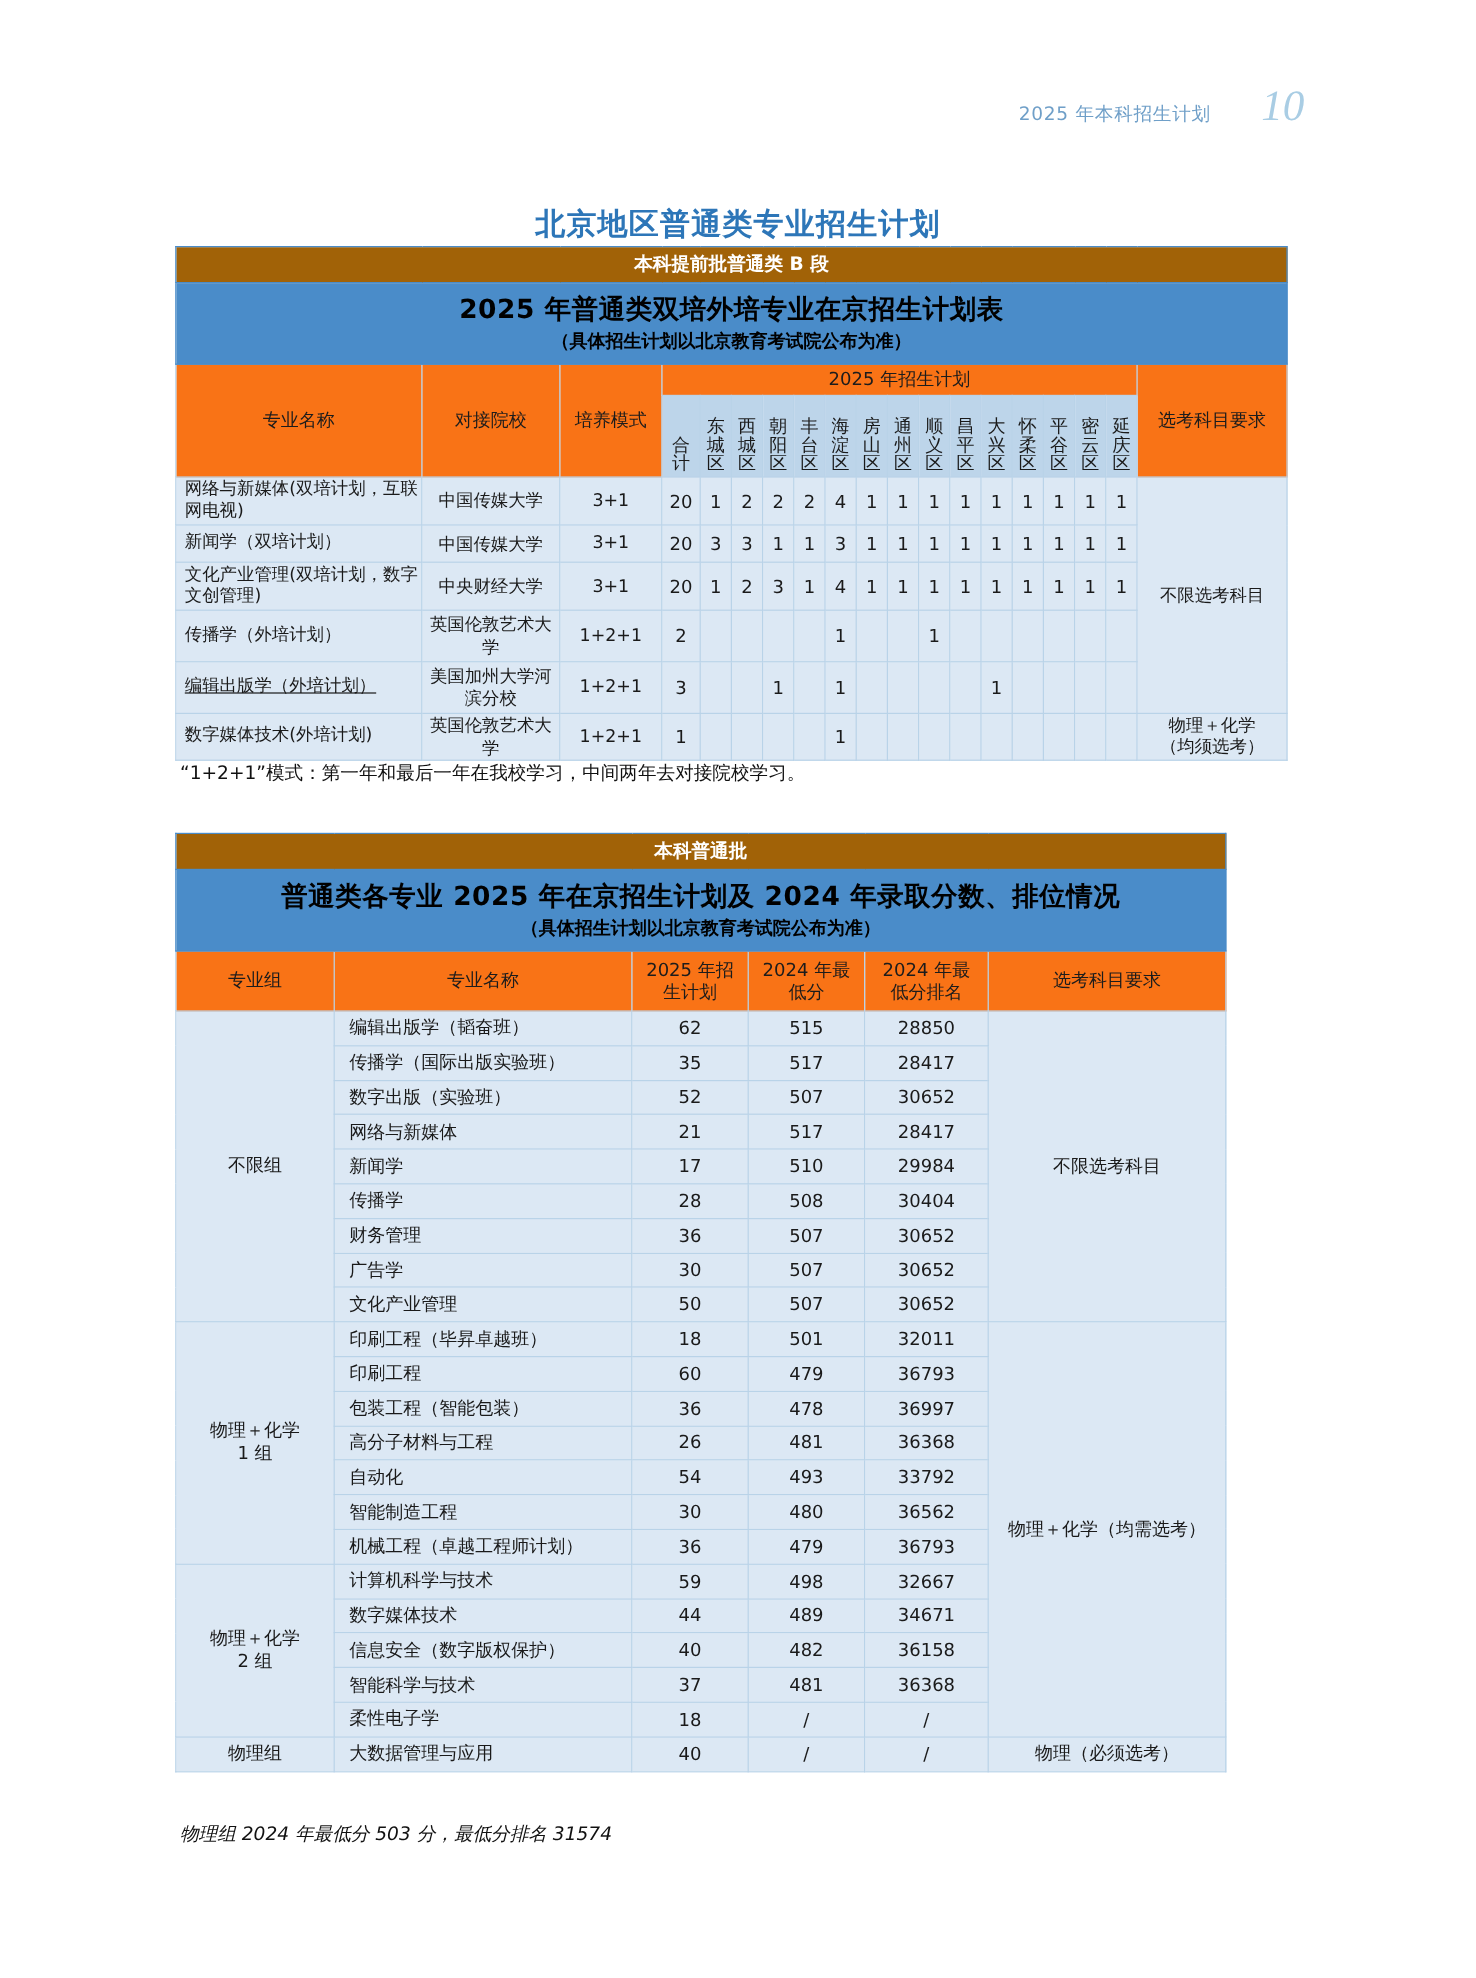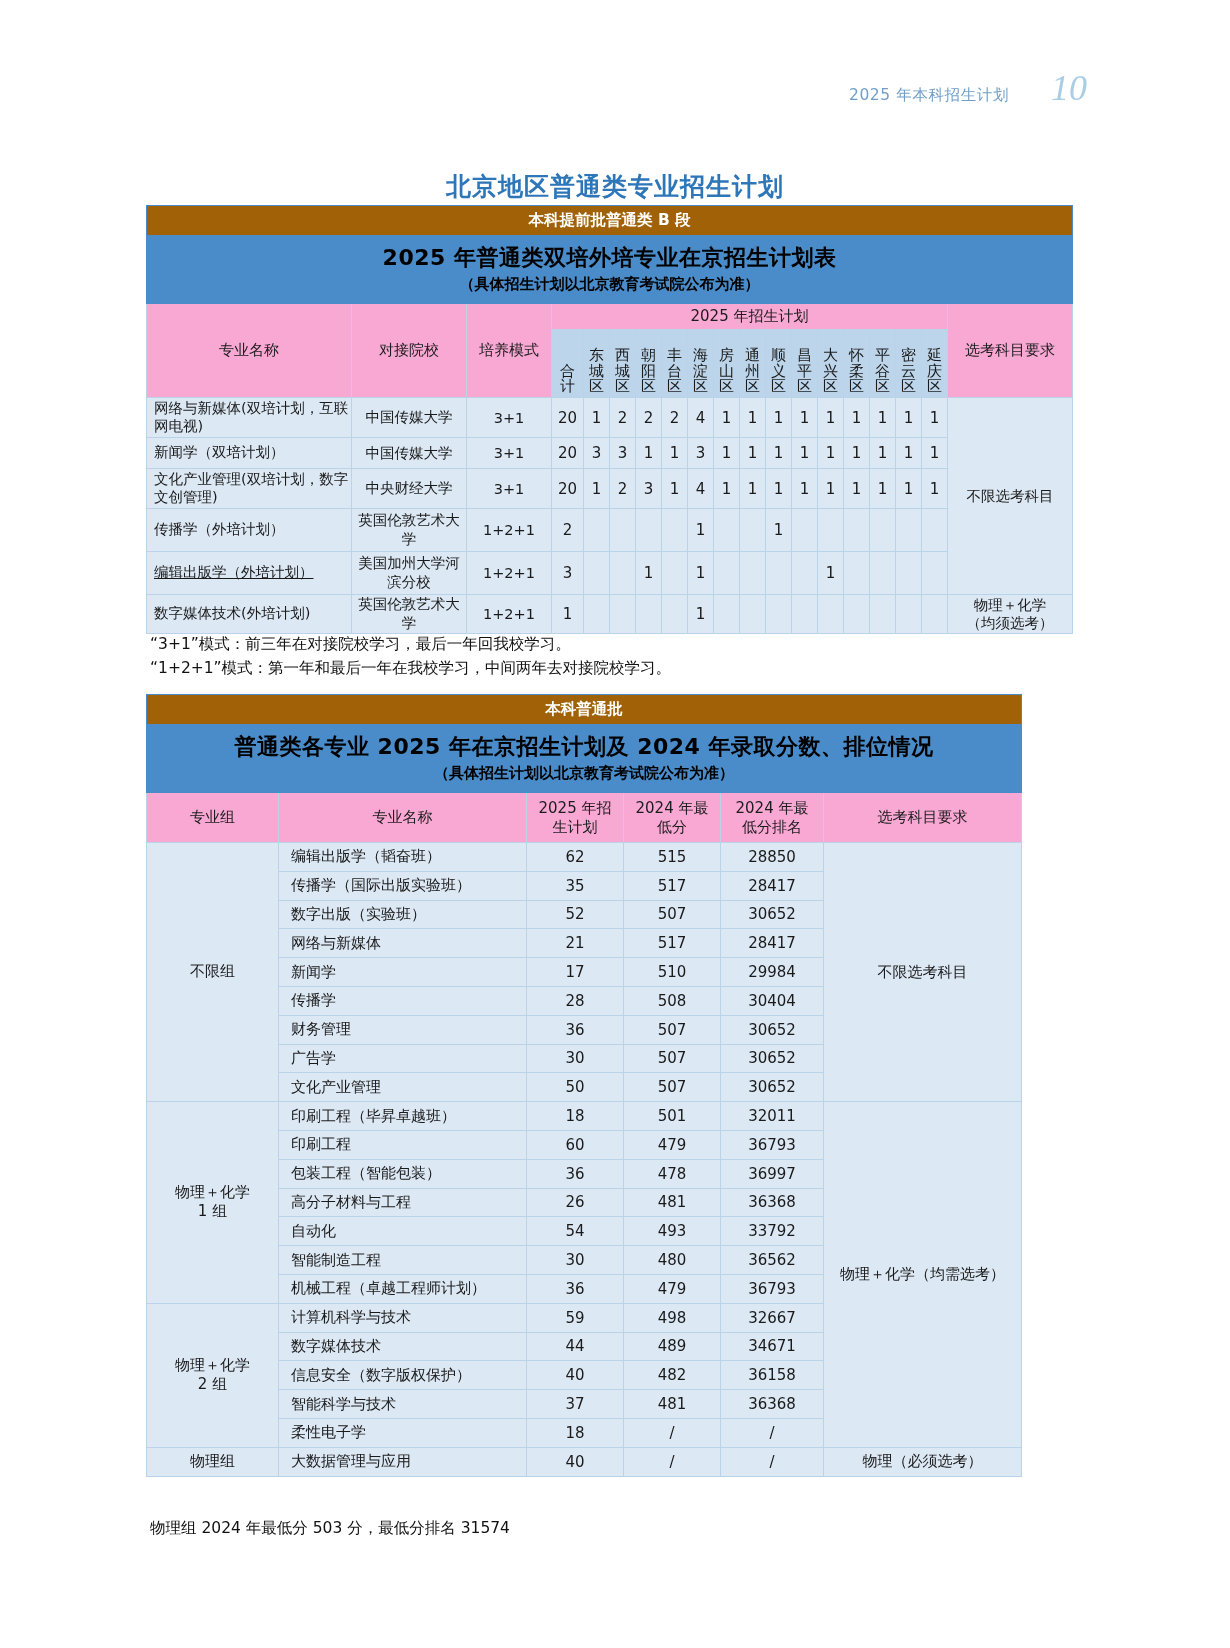--- a/index.html
+++ b/index.html
@@ -50,21 +50,21 @@
   }
   .band-main {
     background:#4a8cc9; color:#000000; text-align:center;
     border:1px solid #4a8cc9; padding:7px 4px 9px;
     font-family:"DejaVu Sans","Liberation Sans",sans-serif;
   }
   .band-main .bm1 { font-size:22px; font-weight:bold; letter-spacing:.5px; }
   .band-main .bm2 { font-size:15px; font-weight:bold; margin-top:2px; }
 
   .hcell {
-    background:#f9a8d4; color:#1c1c1c; text-align:center;
+    background:#f97316; color:#1c1c1c; text-align:center;
     font-size:15px; font-weight:normal; vertical-align:middle;
     font-family:"DejaVu Sans","Liberation Sans",sans-serif;
     line-height:1.25;
   }
 
   
   .vlabel {
     background:#bdd5ea; text-align:center; vertical-align:bottom;
     font-size:15px; padding-bottom:2px;
     font-family:"DejaVu Sans","Liberation Sans",sans-serif;
@@ -342,21 +342,20 @@
           <td class="b num"></td>
           <td class="b num"></td>
           <td class="b ctr" style="line-height: 1.25;">物理＋化学<br>（均须选考）</td>
         </tr>
       </tbody>
 
   </table>
 </div>
 
 <div class="note" style="top:632px;">
-  <div>“3+1”模式：前三年在对接院校学习，最后一年回我校学习。</div>
   <div>“1+2+1”模式：第一年和最后一年在我校学习，中间两年去对接院校学习。</div>
 </div>
 
 <div class="tblwrap" style="top:694px;">
   <table class="t2">
     <colgroup>
       <col style="width:132px">
         <col style="width:248px">
         <col style="width:97px">
       <col style="width:97px">
@@ -520,15 +519,15 @@
           <td class="b ctr">40</td>
           <td class="b ctr">/</td>
           <td class="b ctr">/</td>
           <td class="b ctr" rowspan="1">物理（必须选考）</td>
         </tr>
       </tbody>
 
   </table>
 </div>
 
-<div class="note" style="top:1516px;">
+<div class="note" style="top:1516px;font-style:italic;">
   <div>物理组 2024 年最低分 503 分，最低分排名 31574</div>
 </div>
 
 </body></html>

